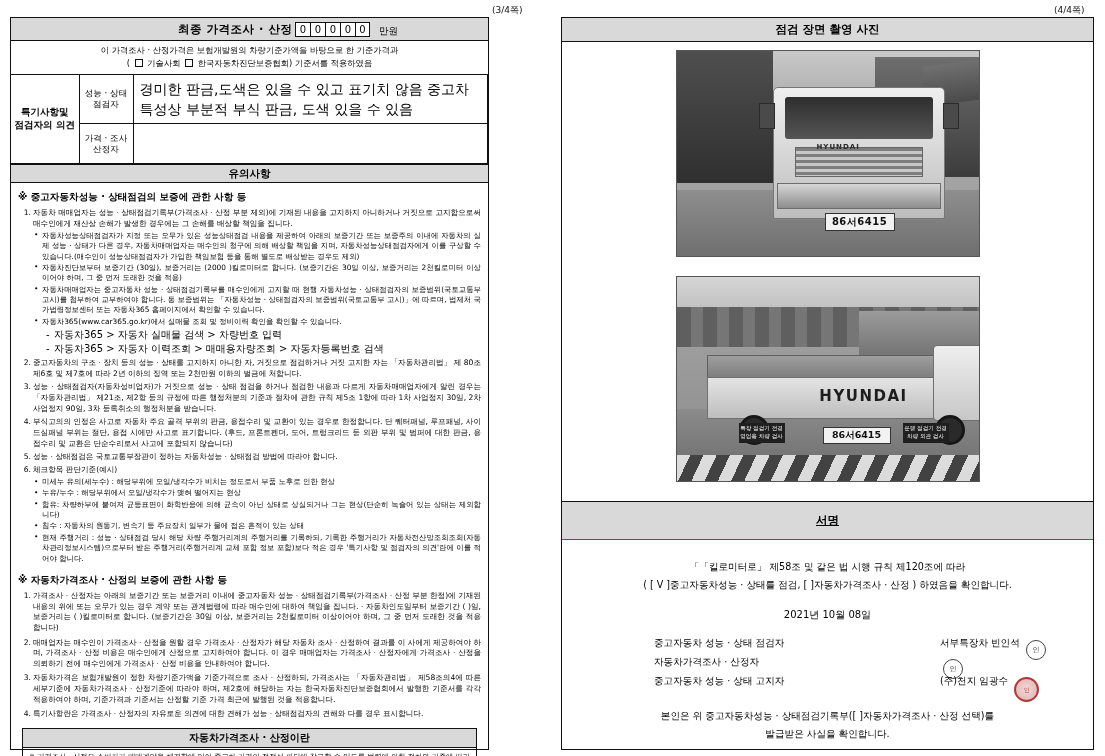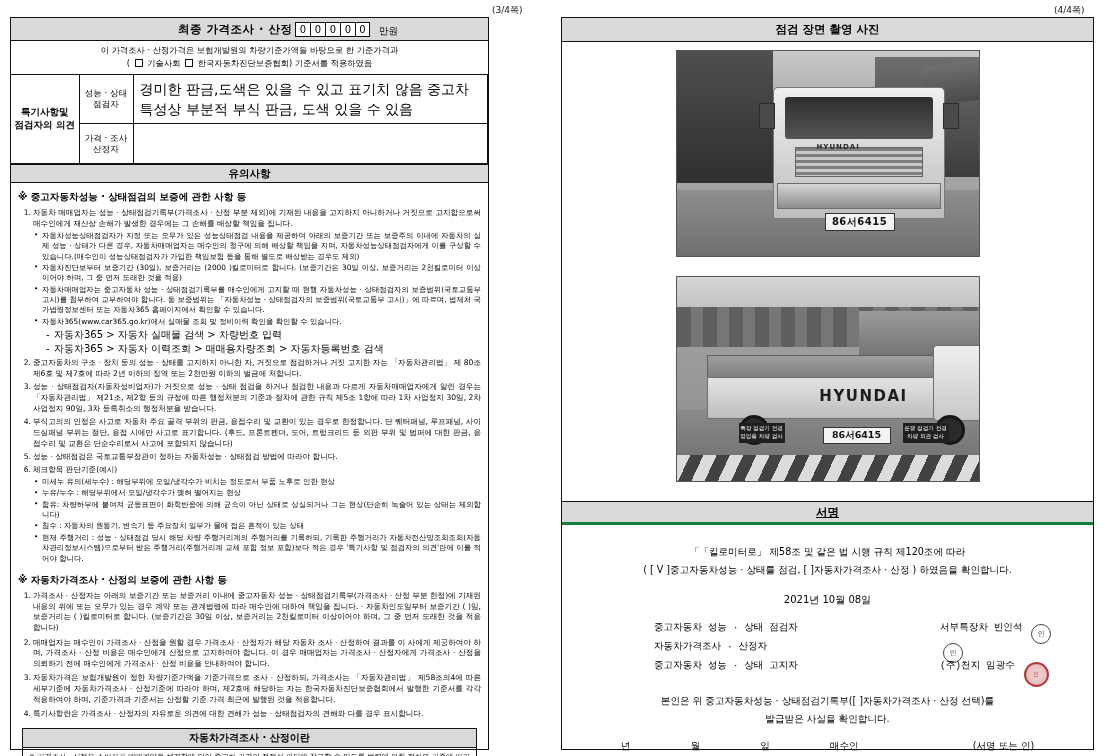--- a/index.html
+++ b/index.html
@@ -267,32 +267,32 @@
   .p2-tag-l { left: 62px; }
   .p2-tag-r { left: 226px; }
   .p2-stripe {
     position:absolute; left:0; bottom:0; width:100%; height:26px;
     background: repeating-linear-gradient(115deg,#efefef 0 12px,#3a3a3a 12px 24px);
     opacity:.85;
   }
 
   
   #sign-head {
-    height: 23px; background: #d9d9d9;
-    border-bottom: 3px solid #15803d;
+    height: 38px; background: #d9d9d9;
+    border-bottom: 1px solid #15803d;
     display: flex; align-items: center; justify-content: center;
     font-size: 11.5px; font-weight: bold; text-decoration: underline;
   }
   #sign-body { padding: 18px 16px 10px 16px; position: relative; height: 222px; }
   #decl {
     font-size: 9.6px; text-align: center; line-height: 1.9;
   }
   #date-line { font-size: 10px; text-align: center; margin-top: 14px; }
   #roles {
-    margin-top: 12px; position: relative; padding-left: 76px; font-family: Liberation Mono, monospace;
+    margin-top: 12px; position: relative; padding-left: 76px;
   }
   .role-row {
     font-size: 9.6px; line-height: 1.95; position: relative;
   }
   .role-right {
     position: absolute; left: 286px; top: 0; font-size: 9.6px;
   }
   .stamp {
     display: inline-block; width: 20px; height: 20px; border-radius: 50%;
     border: 1px solid #444; font-size: 7px; text-align: center; line-height: 19px;

